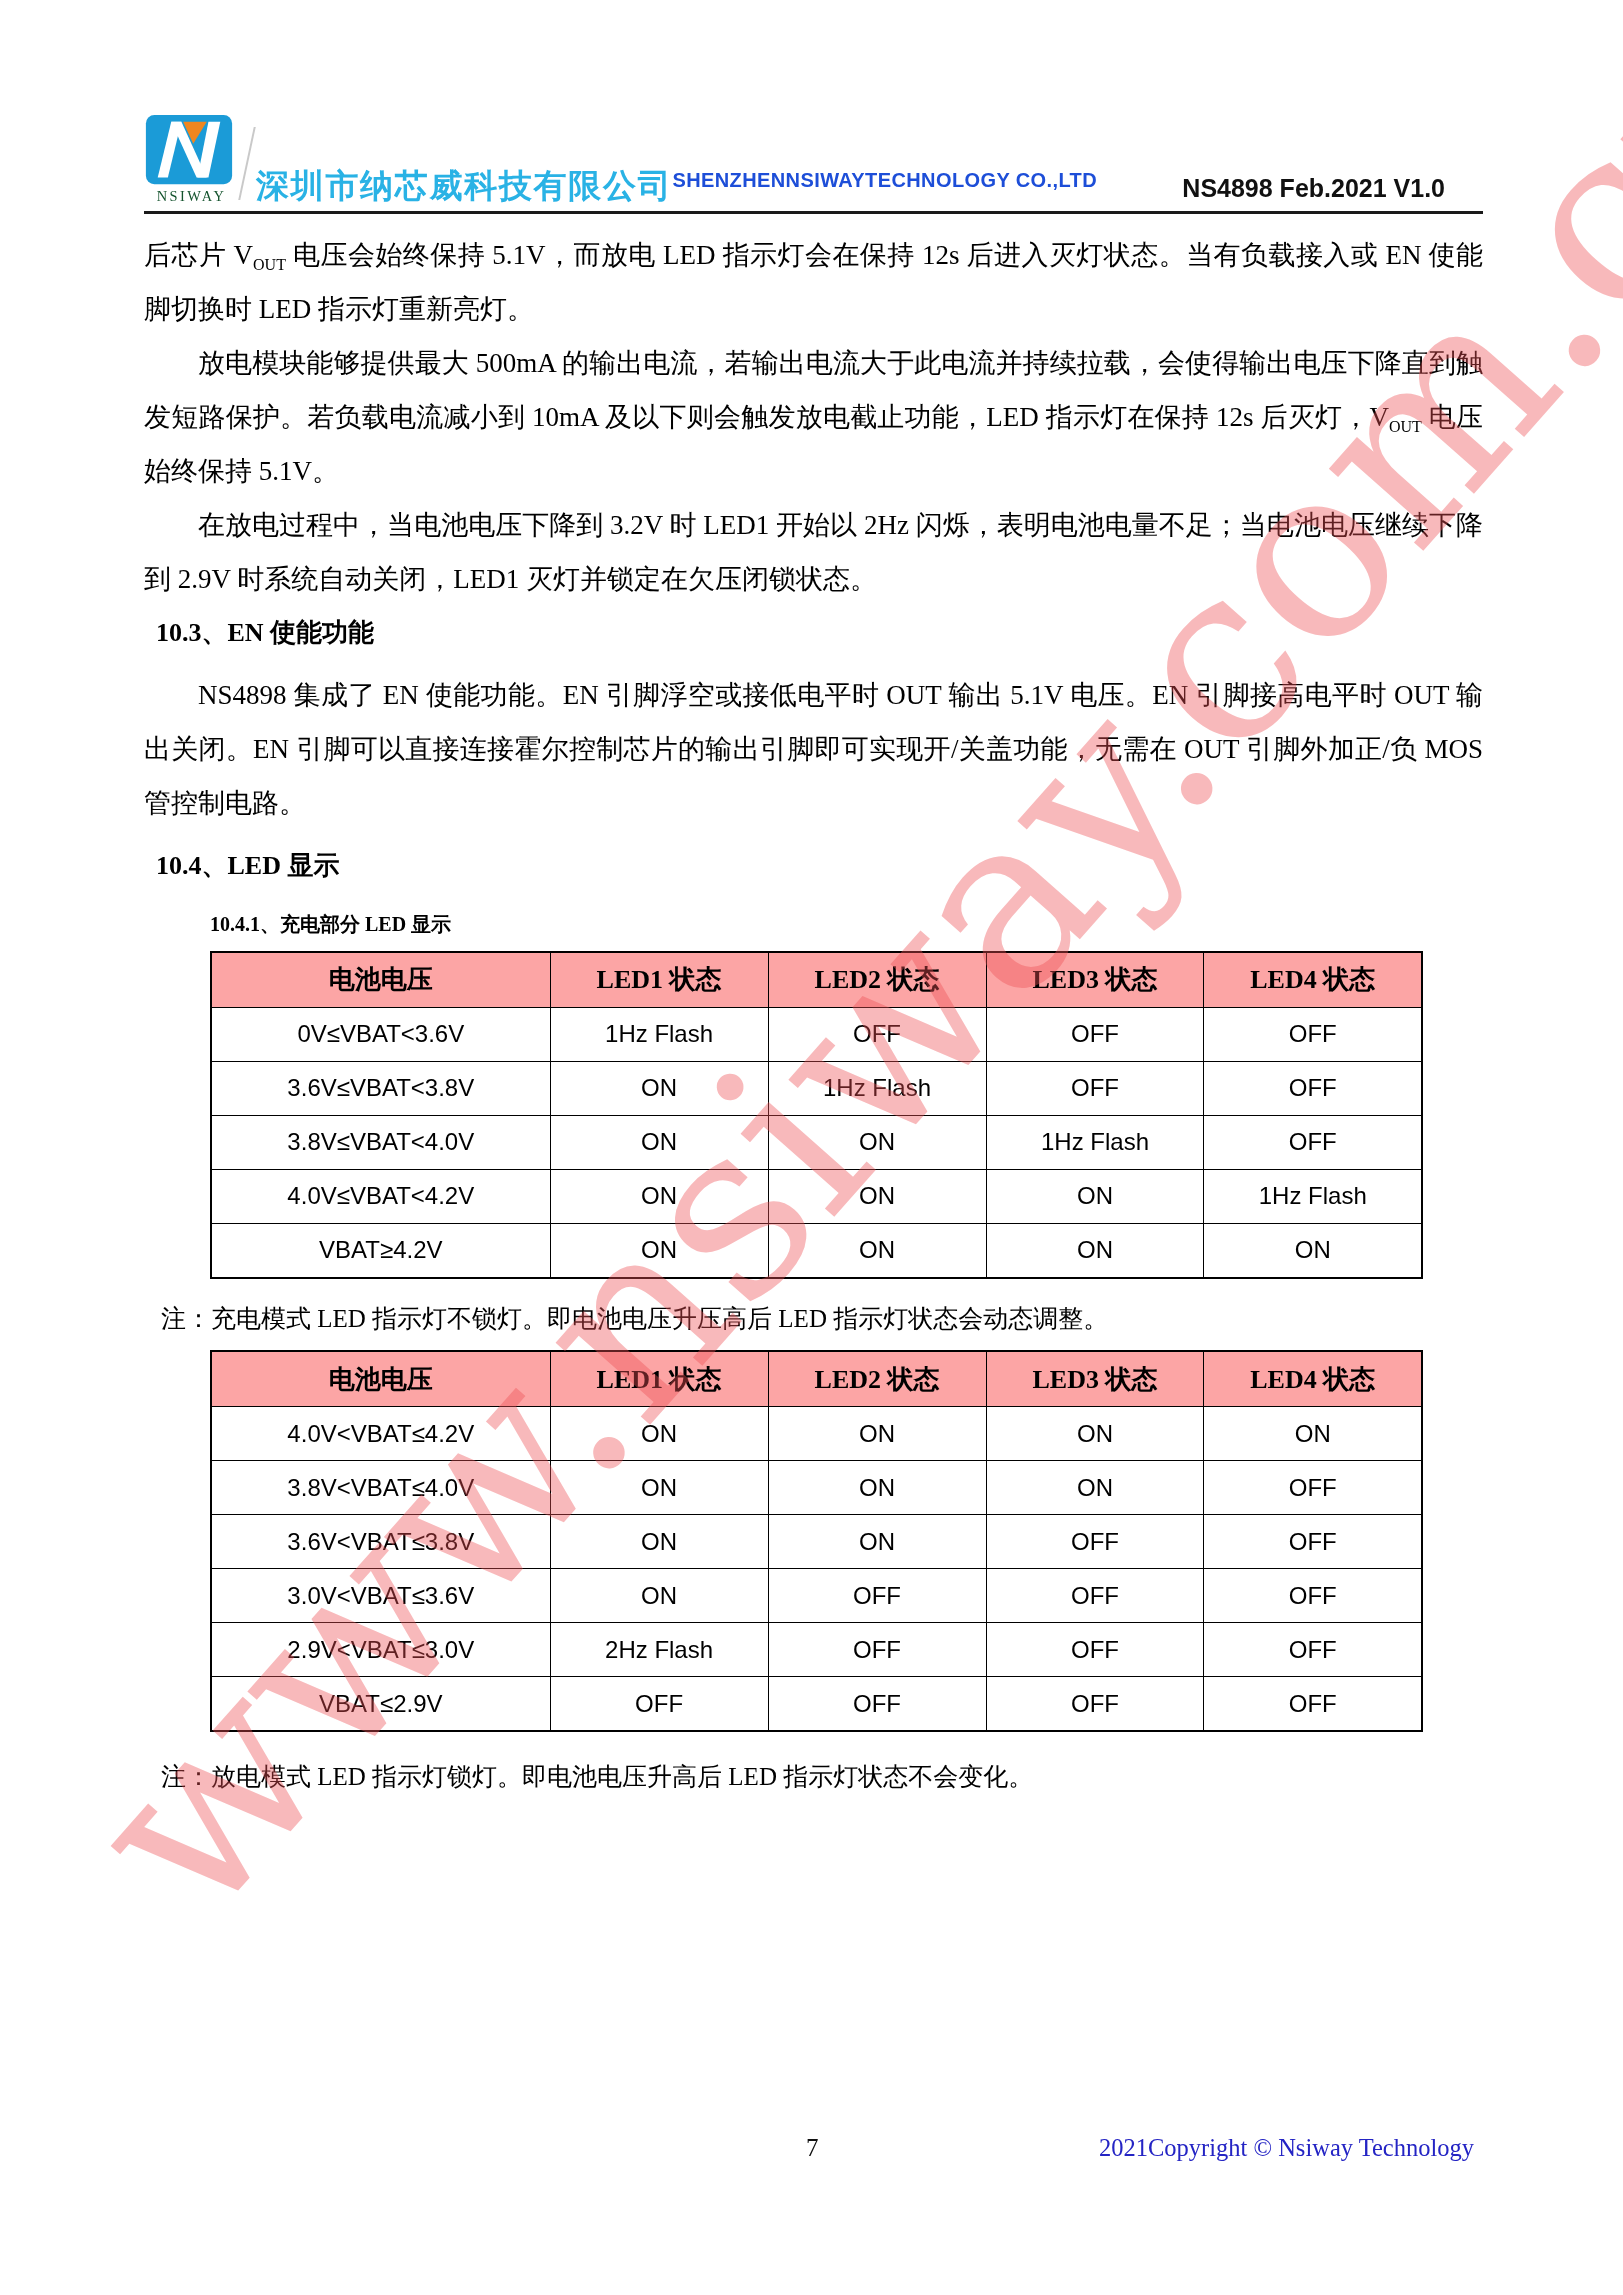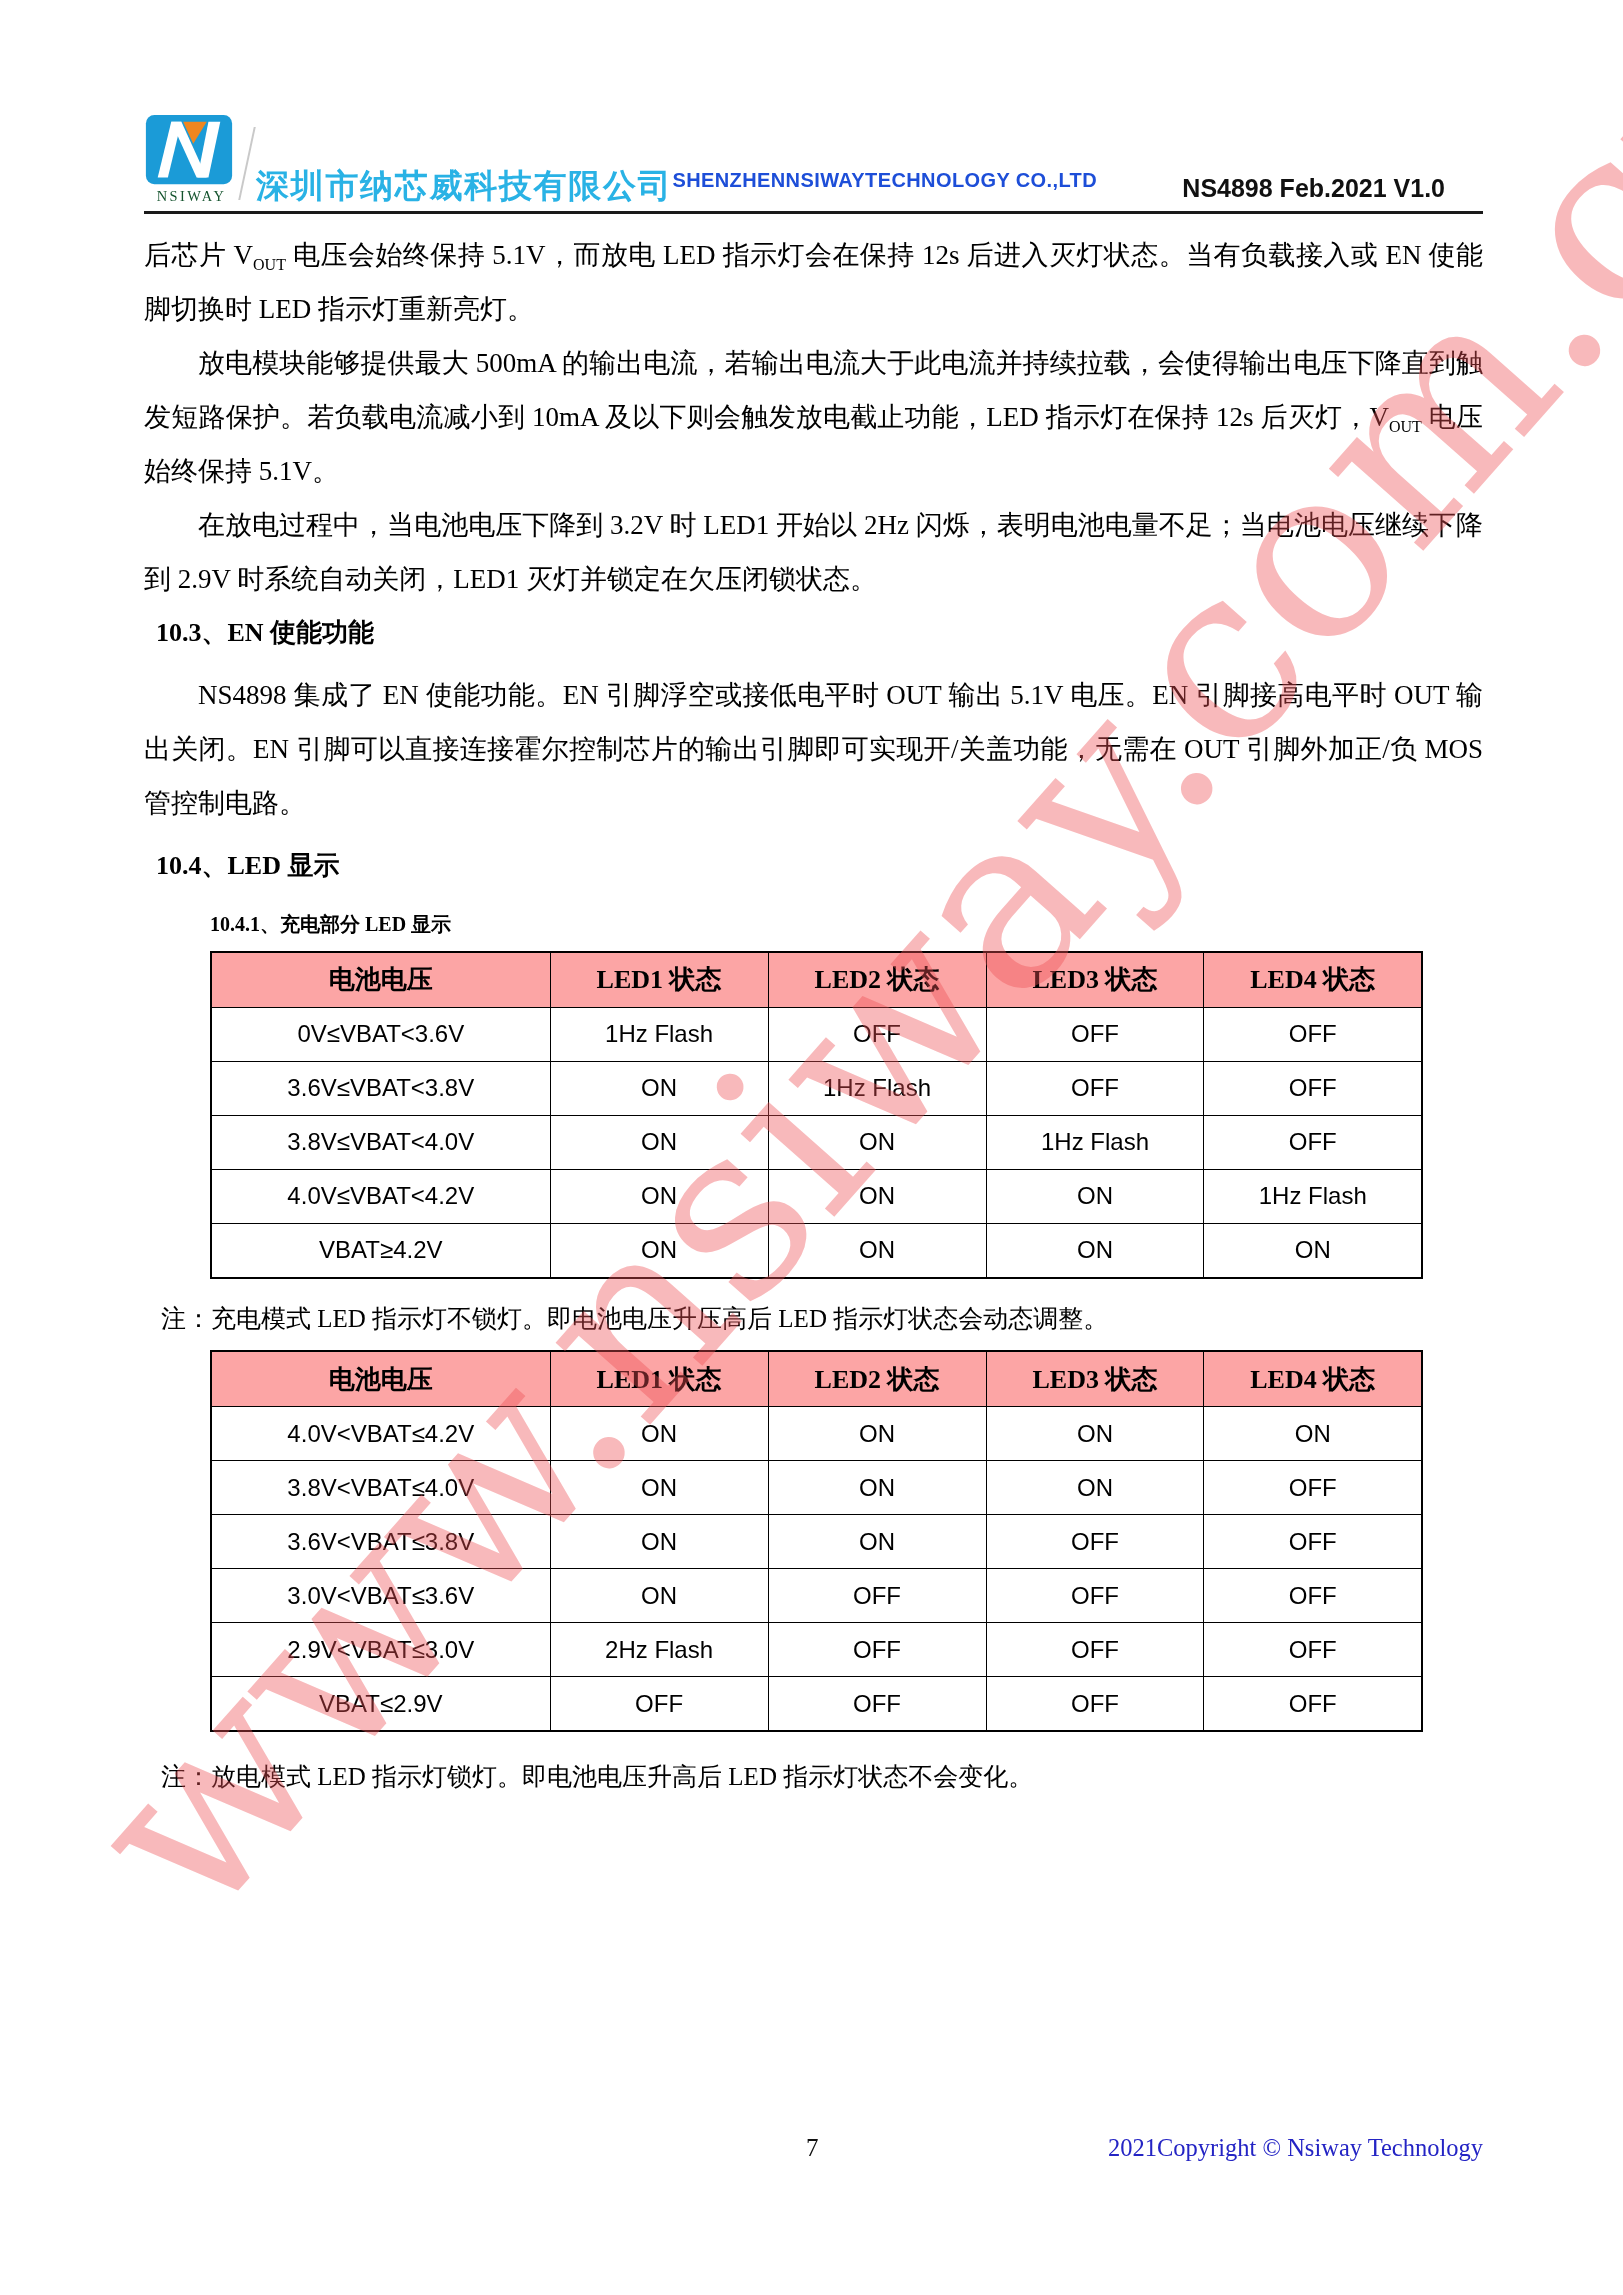--- a/index.html
+++ b/index.html
@@ -80,21 +80,21 @@
   h3.subsec-1042{margin-top:1.7px;}
   
   .footer{
     position:absolute;left:144px;right:140px;top:2129px;height:37px;z-index:2;
   }
   .page-number{
     position:absolute;left:50%;transform:translateX(-60%);
     font-size:25px;line-height:37px;color:#111;
   }
   .copyright{
-    position:absolute;right:0;
+    position:absolute;right:9px;
     font-size:24.5px;line-height:37px;color:#2424c4;margin-left:7px;
   }
 </style>
 </head>
 <body>
 
 <div class="page">
 
   <div class="watermark">www.nsiway.com.cn</div>
 

